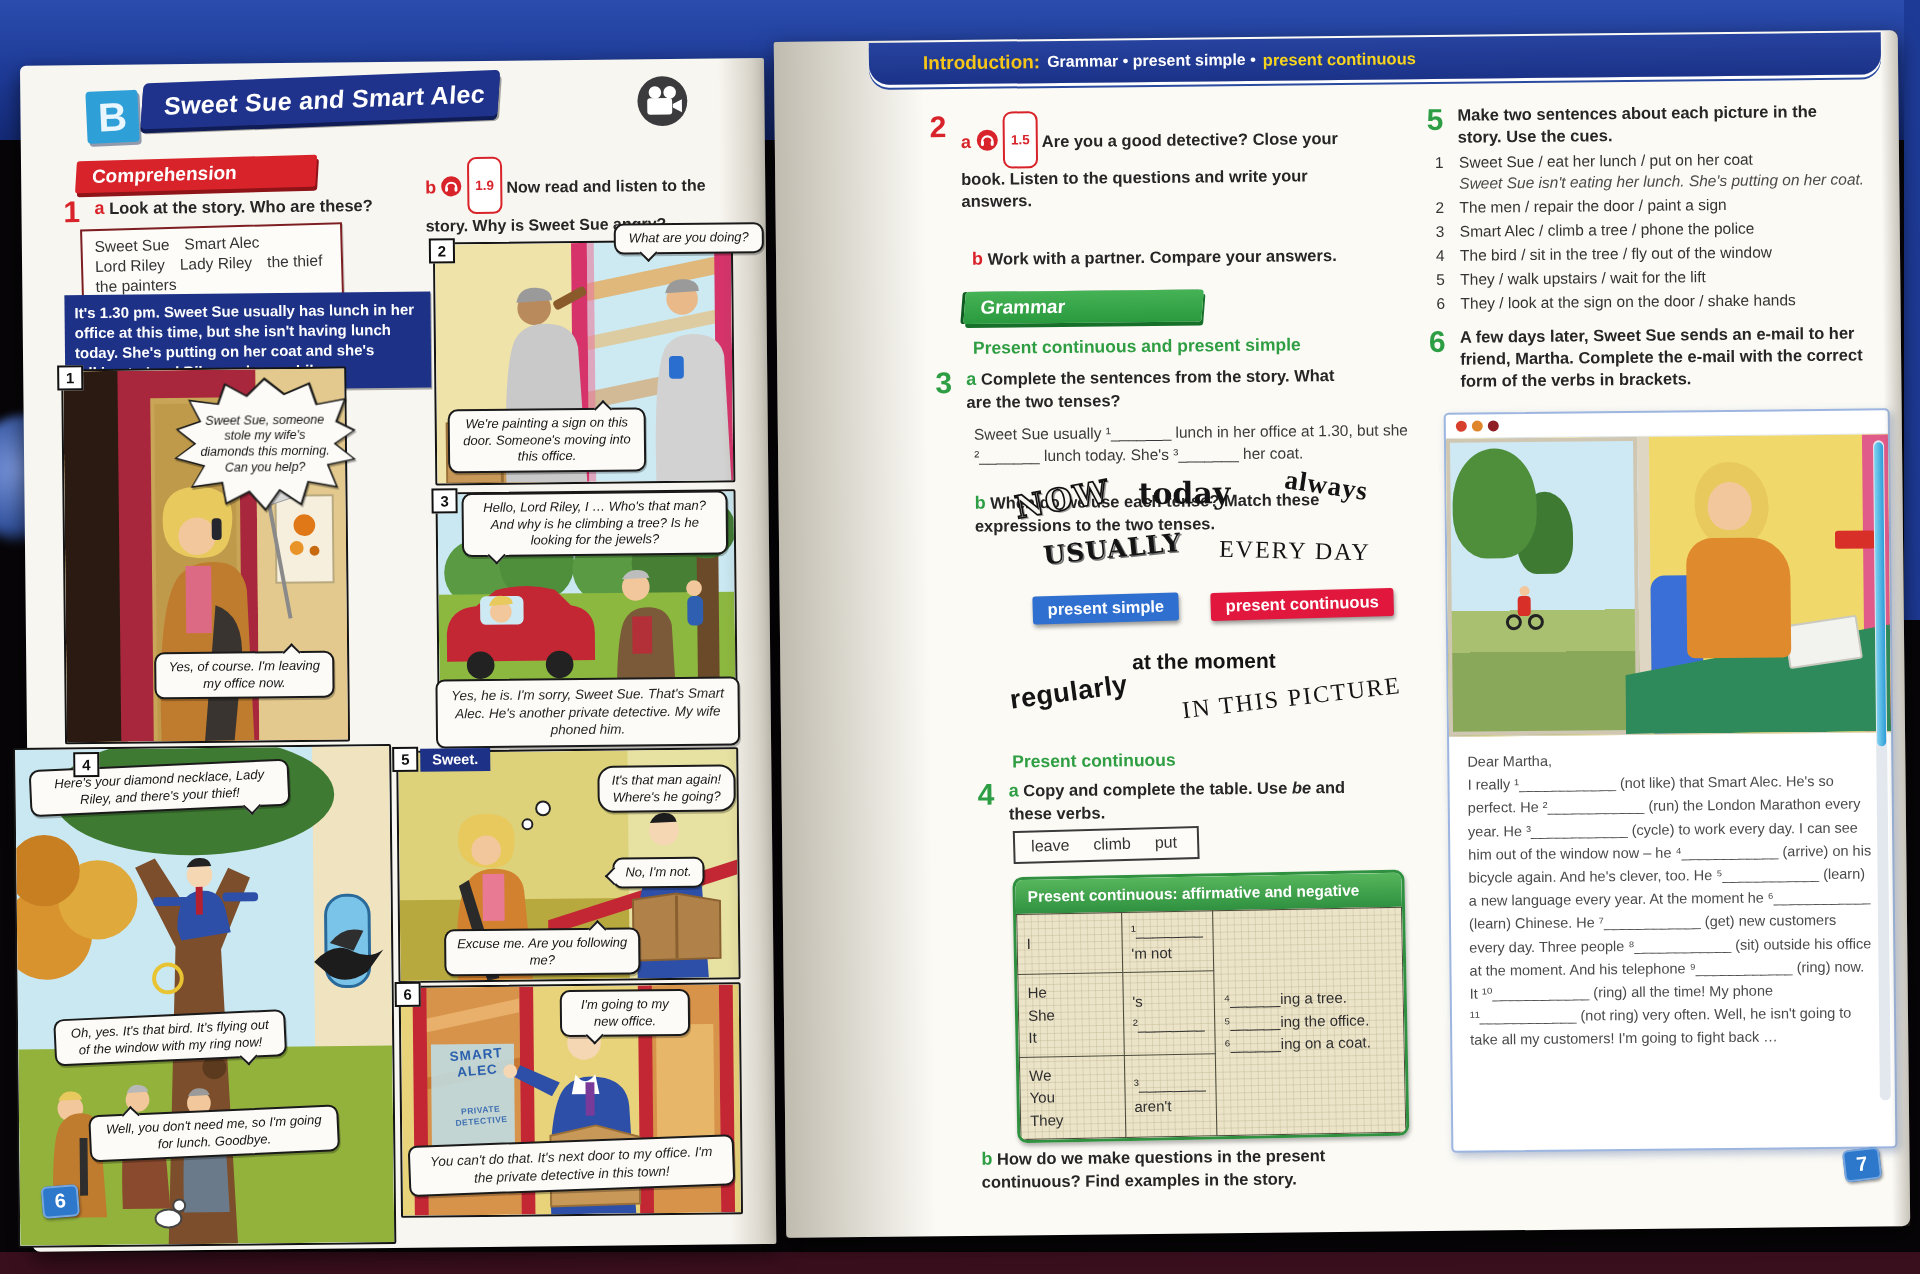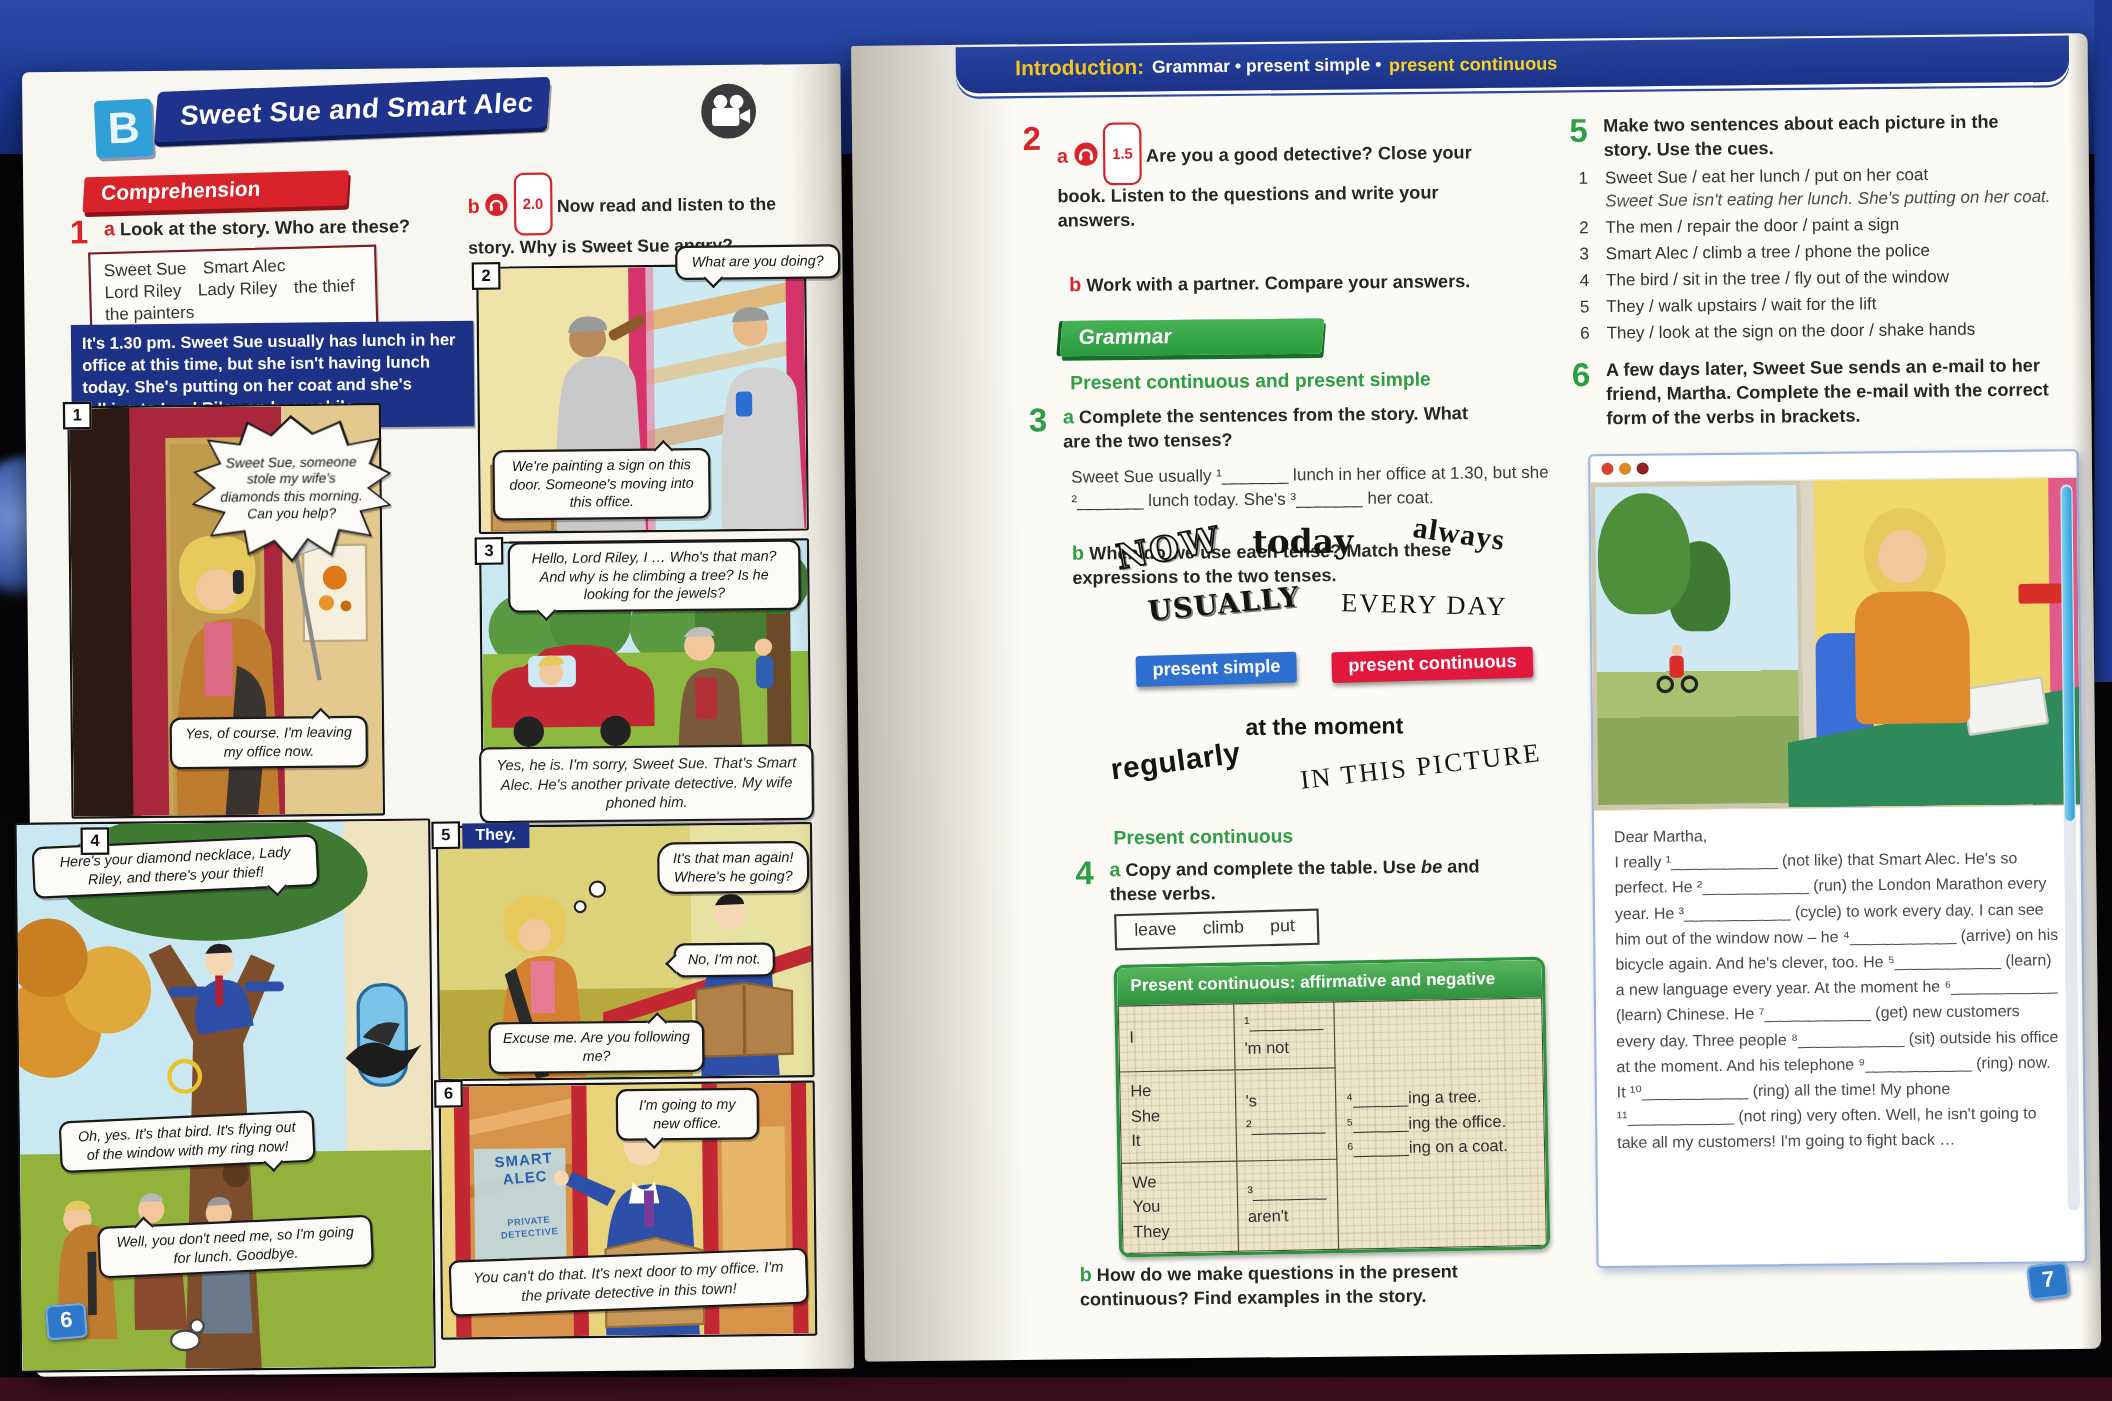--- a/index.html
+++ b/index.html
@@ -201,21 +201,21 @@
     <div class="intro-box">It's 1.30 pm. Sweet Sue usually has lunch in her office at this time, but she isn't having lunch today. She's putting on her coat and she's talking to Lord Riley on her mobile.</div>
 
     <p class="ex1b">
       <span class="ltr red">b</span>
       <svg class="aud" width="22" height="22" viewBox="0 0 24 24">
           <circle cx="12" cy="12" r="11" fill="#d8232a"></circle>
           <path d="M6.5 13.5a5.5 5.5 0 0 1 11 0" fill="none" stroke="#fff" stroke-width="2.2"></path>
           <rect x="5.3" y="12.4" width="3.2" height="5.6" rx="1.6" fill="#fff"></rect>
           <rect x="15.5" y="12.4" width="3.2" height="5.6" rx="1.6" fill="#fff"></rect>
         </svg>
-      <span class="tracknum">2.0</span>
+      <span class="tracknum">1.9</span>
       <span>Now read and listen to the story. Why is Sweet Sue angry?</span>
     </p>
 
     <div class="panel" style="left:38px;top:304px;width:285px;height:375px;">
       <svg viewBox="0 0 285 375" preserveAspectRatio="none">
         <rect width="285" height="375" fill="#d3a954"></rect>
         <rect width="62" height="375" fill="#2b1a12"></rect>
         <rect x="55" width="140" height="375" fill="#a8273d"></rect>
         <rect x="88" y="28" width="90" height="347" fill="#c9a657"></rect>
         <rect x="92" y="34" width="82" height="341" fill="#bf9a4b"></rect>
@@ -355,21 +355,21 @@
         <circle cx="130" cy="74" r="5" fill="#fff" stroke="#222" stroke-width="2"></circle>
         <circle cx="146" cy="58" r="7" fill="#fff" stroke="#222" stroke-width="2"></circle>
         <circle cx="268" cy="82" r="15" fill="#f6d7b4"></circle>
           <path d="M254 74 q5 -11 15 -10 q10 0 12 9z" fill="#1c1c1c"></path>
         <path d="M240 232 q-2 -90 12 -106 q12 -14 32 -10 q18 4 22 24 l6 92z" fill="#2e4fa8"></path>
         <path d="M236 152 l44 -6 44 8 v58 l-88 2z" fill="#b0824a" stroke="#8a6030" stroke-width="2"></path>
         <line x1="280" y1="148" x2="280" y2="212" stroke="#8a6030" stroke-width="3"></line>
       </svg>
     </div>
     <div class="pnum" style="left:365px;top:685px;">5</div>
-    <div class="later" style="left:393px;top:687px;">They.</div>
+    <div class="later" style="left:393px;top:687px;">Sweet.</div>
     <div class="bubble t-none" style="left:570px;top:706px;width:138px;border-radius:16px;">It's that man again! Where's he going?</div>
     <div class="bubble t-tr" style="left:415px;top:868px;width:196px;">Excuse me. Are you following me?</div>
     <div class="bubble t-l" style="left:584px;top:798px;width:92px;">No, I'm not.</div>
 
     <div class="panel" style="left:369px;top:924px;width:342px;height:232px;">
       <svg viewBox="0 0 342 232" preserveAspectRatio="none">
         <rect width="342" height="232" fill="#e8d37a"></rect>
         <rect x="24" width="96" height="232" fill="#d8934a"></rect>
         <path d="M24 32 l96 -20 v14 l-96 20z" fill="#e8b06a"></path>
         <path d="M24 92 l96 -20 v12 l-96 20z" fill="#c87830"></path>

